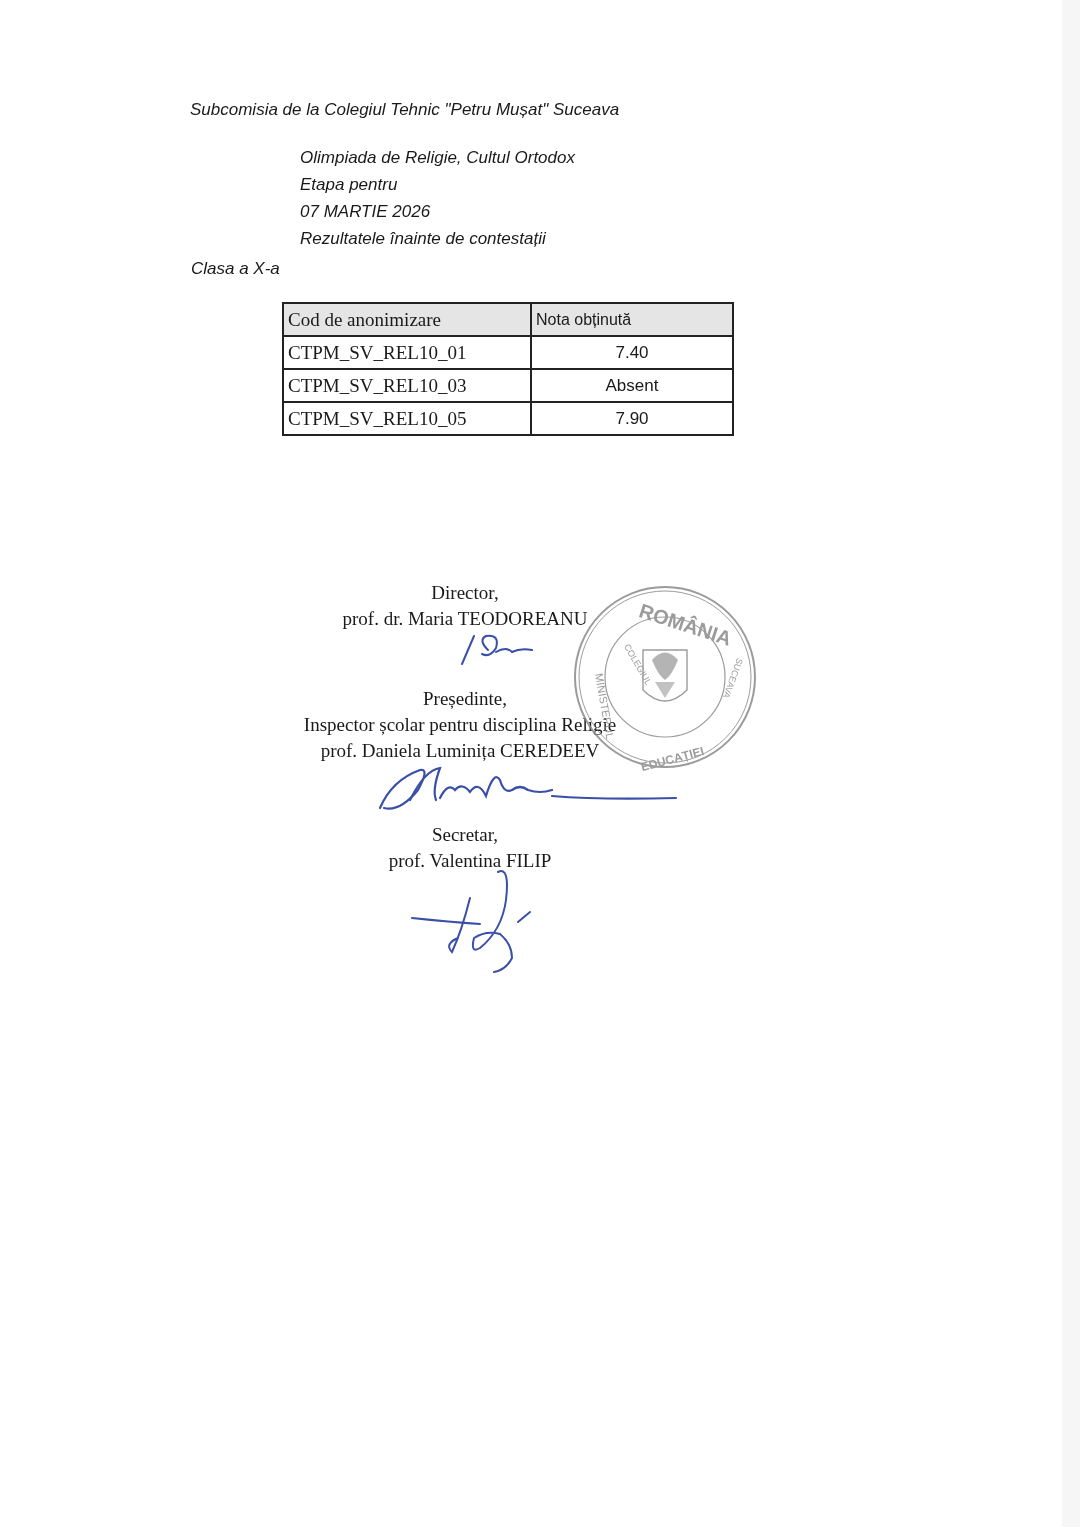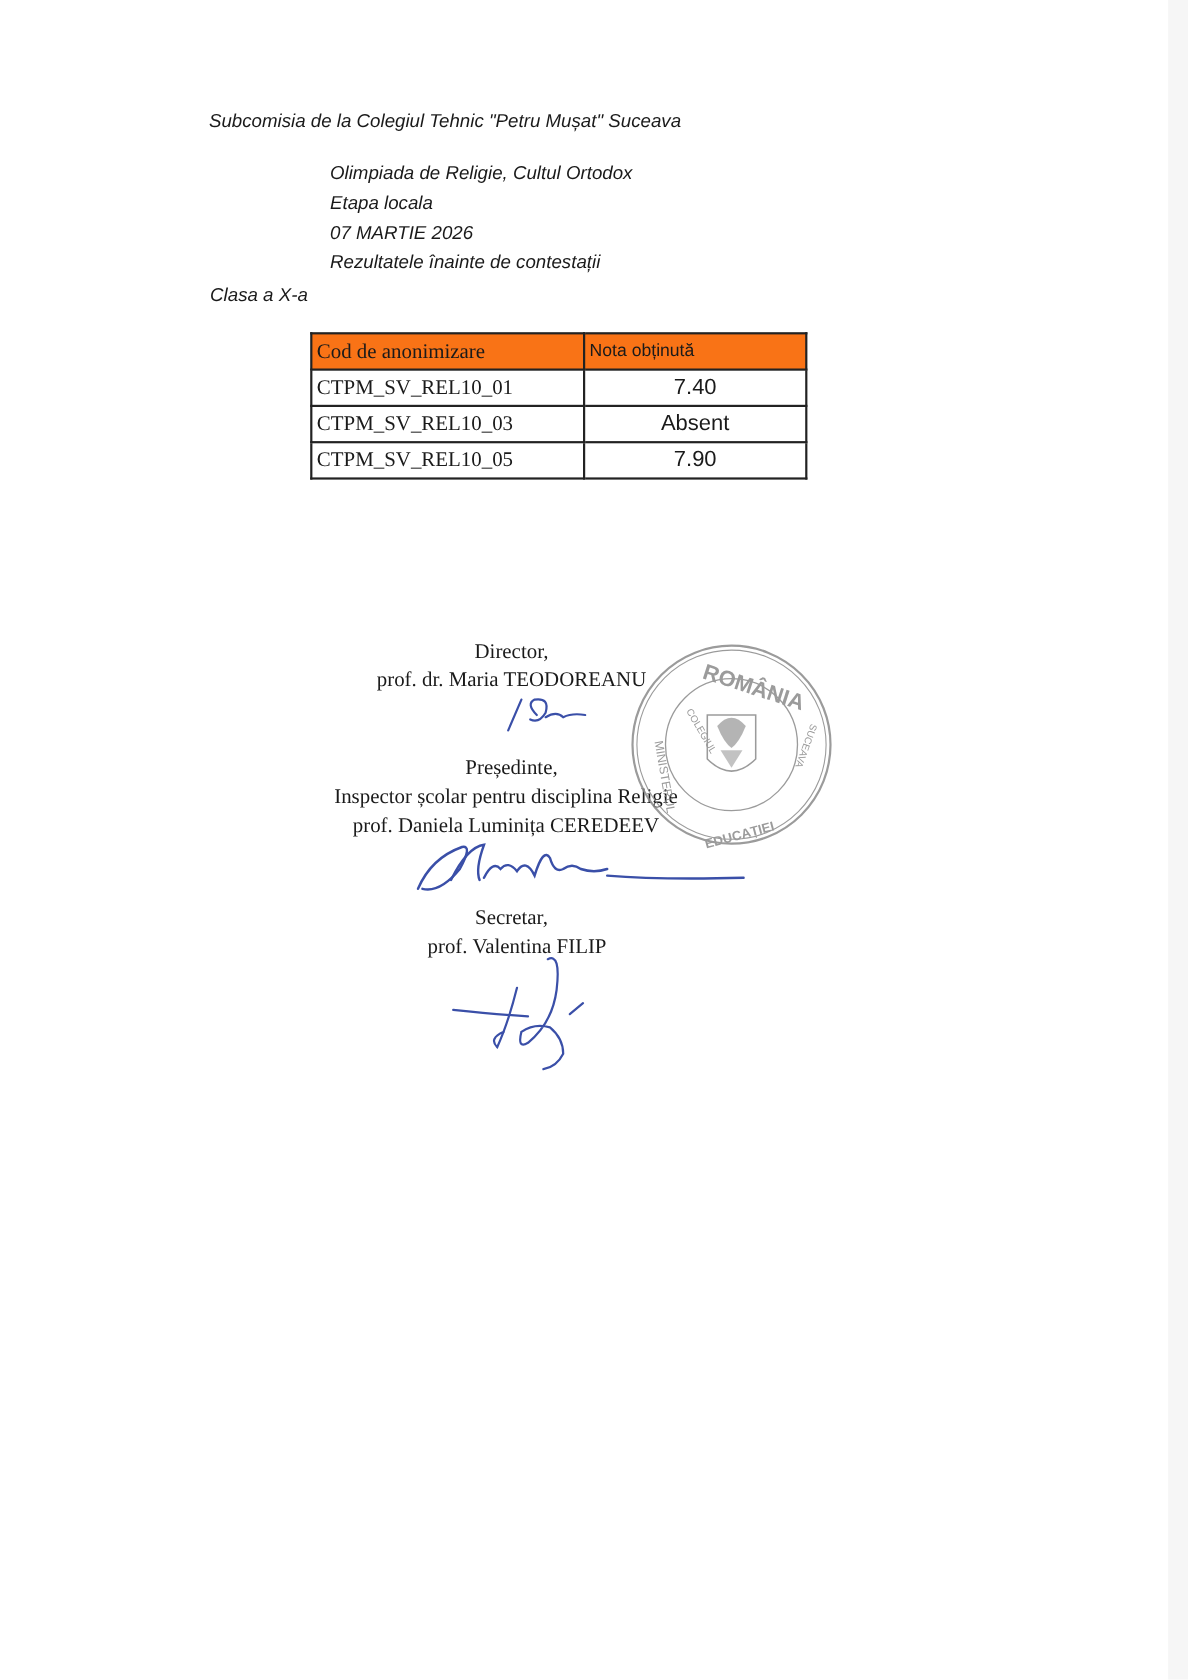--- a/index.html
+++ b/index.html
@@ -10,45 +10,45 @@
   #subcomisia { left:190px; top:100px; font-size:17px; }
   .center-block { position:absolute; left:300px; width:410px; text-align:left; font-size:17px; }
   #title1 { top:148px; }
   #title2 { top:175px; }
   #title3 { top:202px; }
   #title4 { top:229px; }
   #clasa { left:191px; top:259px; font-size:17px; }
 
   table.results { position:absolute; left:282px; top:302px; border-collapse:collapse; }
   table.results th, table.results td { border:2px solid #222; height:31px; padding:0 4px; font-weight:normal; }
-  table.results th { background:#f97316; }
+  table.results th { background:#e5e5e5; }
   table.results th.c1, table.results td.c1 { width:238px; text-align:left; font-family:"Liberation Serif", serif; font-size:19px; }
   table.results th.c2 { width:192px; text-align:left; font-family:"Liberation Sans", sans-serif; font-size:16px; }
-  table.results td.c2 { width:192px; text-align:center; font-family:"Liberation Sans", sans-serif; font-size:20px; }
+  table.results td.c2 { width:192px; text-align:center; font-family:"Liberation Sans", sans-serif; font-size:17px; }
 
   .sig { position:absolute; text-align:center; font-family:"Liberation Serif", serif; font-size:19px; white-space:nowrap; }
   #dir-role { left:390px; top:582px; width:150px; }
   #dir-name { left:320px; top:608px; width:290px; }
   #pres-role { left:390px; top:688px; width:150px; }
   #pres-title { left:280px; top:714px; width:360px; }
   #pres-name { left:300px; top:740px; width:320px; }
   #sec-role { left:395px; top:824px; width:140px; }
   #sec-name { left:370px; top:850px; width:200px; }
 
   svg.overlay { position:absolute; left:0; top:0; pointer-events:none; }
 </style>
 </head>
 <body>
 
 <div class="edge"></div>
 
 <div id="subcomisia" class="abs sans">Subcomisia  de  la Colegiul Tehnic "Petru Mușat" Suceava</div>
 
 <div id="title1" class="center-block sans">Olimpiada de Religie, Cultul Ortodox</div>
-<div id="title2" class="center-block sans">Etapa locala</div>
+<div id="title2" class="center-block sans">Etapa pentru</div>
 <div id="title3" class="center-block sans">07 MARTIE 2026</div>
 <div id="title4" class="center-block sans">Rezultatele înainte de contestații</div>
 
 <div id="clasa" class="abs sans">Clasa a X-a</div>
 
 <table class="results">
   <thead>
     <tr>
       <th class="c1">Cod de anonimizare</th>
       <th class="c2">Nota obținută</th>

